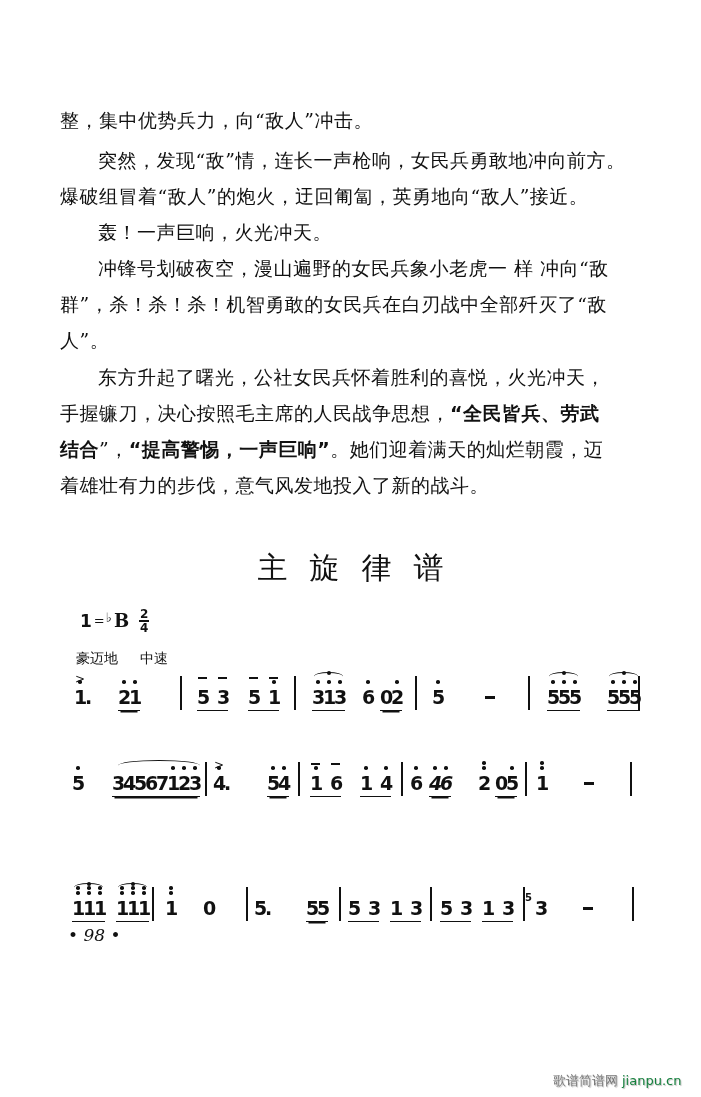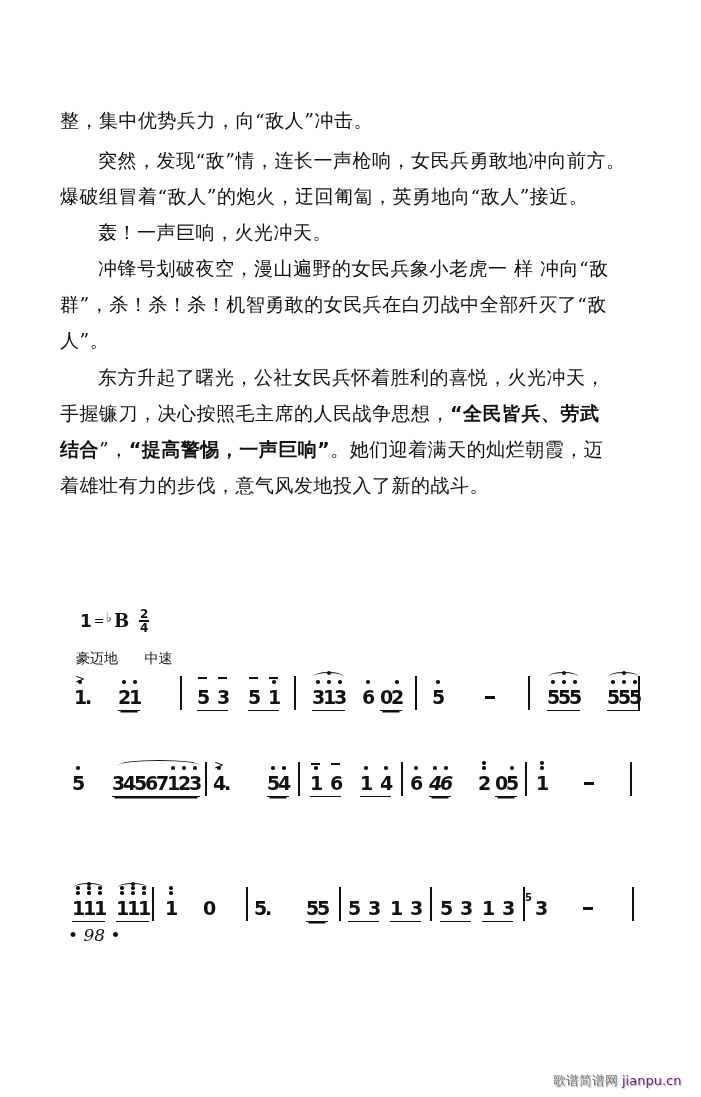--- a/index.html
+++ b/index.html
@@ -28,21 +28,21 @@
     position: absolute; left: 80px; top: 608px; font-size: 17px; display: flex; align-items: center;
     font-family: "DejaVu Sans", sans-serif; font-weight: bold;
   }
   .key .eq { font-weight: normal; font-size: 13px; margin: 0 2px; letter-spacing: -1px; }
   .key .flat { font-weight: normal; font-size: 13px; margin-right: 2px; position: relative; top: -3px; }
   .key .note { font-family: "DejaVu Serif", serif; font-weight: bold; font-size: 18px; margin-right: 10px; }
   .frac { display: inline-flex; flex-direction: column; align-items: center; font-size: 12px; line-height: 12px; }
   .frac .bar { width: 10px; height: 1.5px; background: #111; }
 
   .tempo {
-    position: absolute; left: 76px; top: 650px; font-size: 14px; font-family: Liberation Mono, monospace;
+    position: absolute; left: 76px; top: 650px; font-size: 14px; font-family: Liberation Sans, sans-serif;
   }
   .tempo span + span { margin-left: 18px; }
 
   
   .row { position: absolute; left: 60px; width: 600px; height: 60px; }
   .tok {
     position: absolute; top: 20px; height: 30px; font-family: "DejaVu Sans", sans-serif;
     font-weight: bold; font-size: 19px; line-height: 22px; white-space: nowrap;
   }
   .digit { position: relative; display: inline-block; width: 11px; text-align: center; }
@@ -71,41 +71,42 @@
     position: absolute; top: -12px; height: 10px; border-top: 1.5px solid #111; border-radius: 50% 50% 0 0;
   }
   .grace { position: absolute; font-size: 10px; top: -10px; left: -2px; }
 
   .pageno { position: absolute; left: 68px; top: 925px; font-size: 17px; font-style: italic; }
 
   .watermark {
     position: absolute; left: 553px; top: 1072px; font-size: 13px; color: #777;
     font-family: "DejaVu Sans", sans-serif; text-shadow: 1px 1px 1px #bbb;
   }
-  .watermark .url { color: #701a75; margin-left: 4px; }
+  .watermark .url { color: #15803d; margin-left: 4px; }
 </style>
 </head>
 <body>
 
 <div class="page">
 
   <div class="prose" id="prose">
       <div class="line" style="top: 0px;"><span>整，集中优势兵力，向“敌人”冲击。</span></div>
       <div class="line" style="top: 40px; left: 38px;"><span>突然，发现“敌”情，连长一声枪响，女民兵勇敢地冲向前方。</span></div>
       <div class="line" style="top: 76px;"><span>爆破组冒着“敌人”的炮火，迂回匍匐，英勇地向“敌人”接近。</span></div>
       <div class="line" style="top: 112px; left: 38px;"><span>轰！一声巨响，火光冲天。</span></div>
       <div class="line" style="top: 148px; left: 38px;"><span>冲锋号划破夜空，漫山遍野的女民兵象小老虎一 样 冲向“敌</span></div>
       <div class="line" style="top: 184px;"><span>群”，杀！杀！杀！机智勇敢的女民兵在白刃战中全部歼灭了“敌</span></div>
       <div class="line" style="top: 220px;"><span>人”。</span></div>
       <div class="line" style="top: 257px; left: 38px;"><span>东方升起了曙光，公社女民兵怀着胜利的喜悦，火光冲天，</span></div>
       <div class="line" style="top: 293px;"><span>手握镰刀，决心按照毛主席的人民战争思想，</span><span class="b">“全民皆兵、劳武</span></div>
       <div class="line" style="top: 329px;"><span class="b">结合</span><span>”，</span><span class="b">“提高警惕，一声巨响”</span><span>。她们迎着满天的灿烂朝霞，迈</span></div>
       <div class="line" style="top: 365px;"><span>着雄壮有力的步伐，意气风发地投入了新的战斗。</span></div>
     </div>
 
+  <div class="score-title">主旋律谱</div>
 
   <div class="key">
     <span>1</span>
     <span class="eq">=</span>
     <span class="flat">♭</span>
     <span class="note">B</span>
     <span class="frac">
       <span>2</span>
       <span class="bar"></span>
       <span>4</span>

